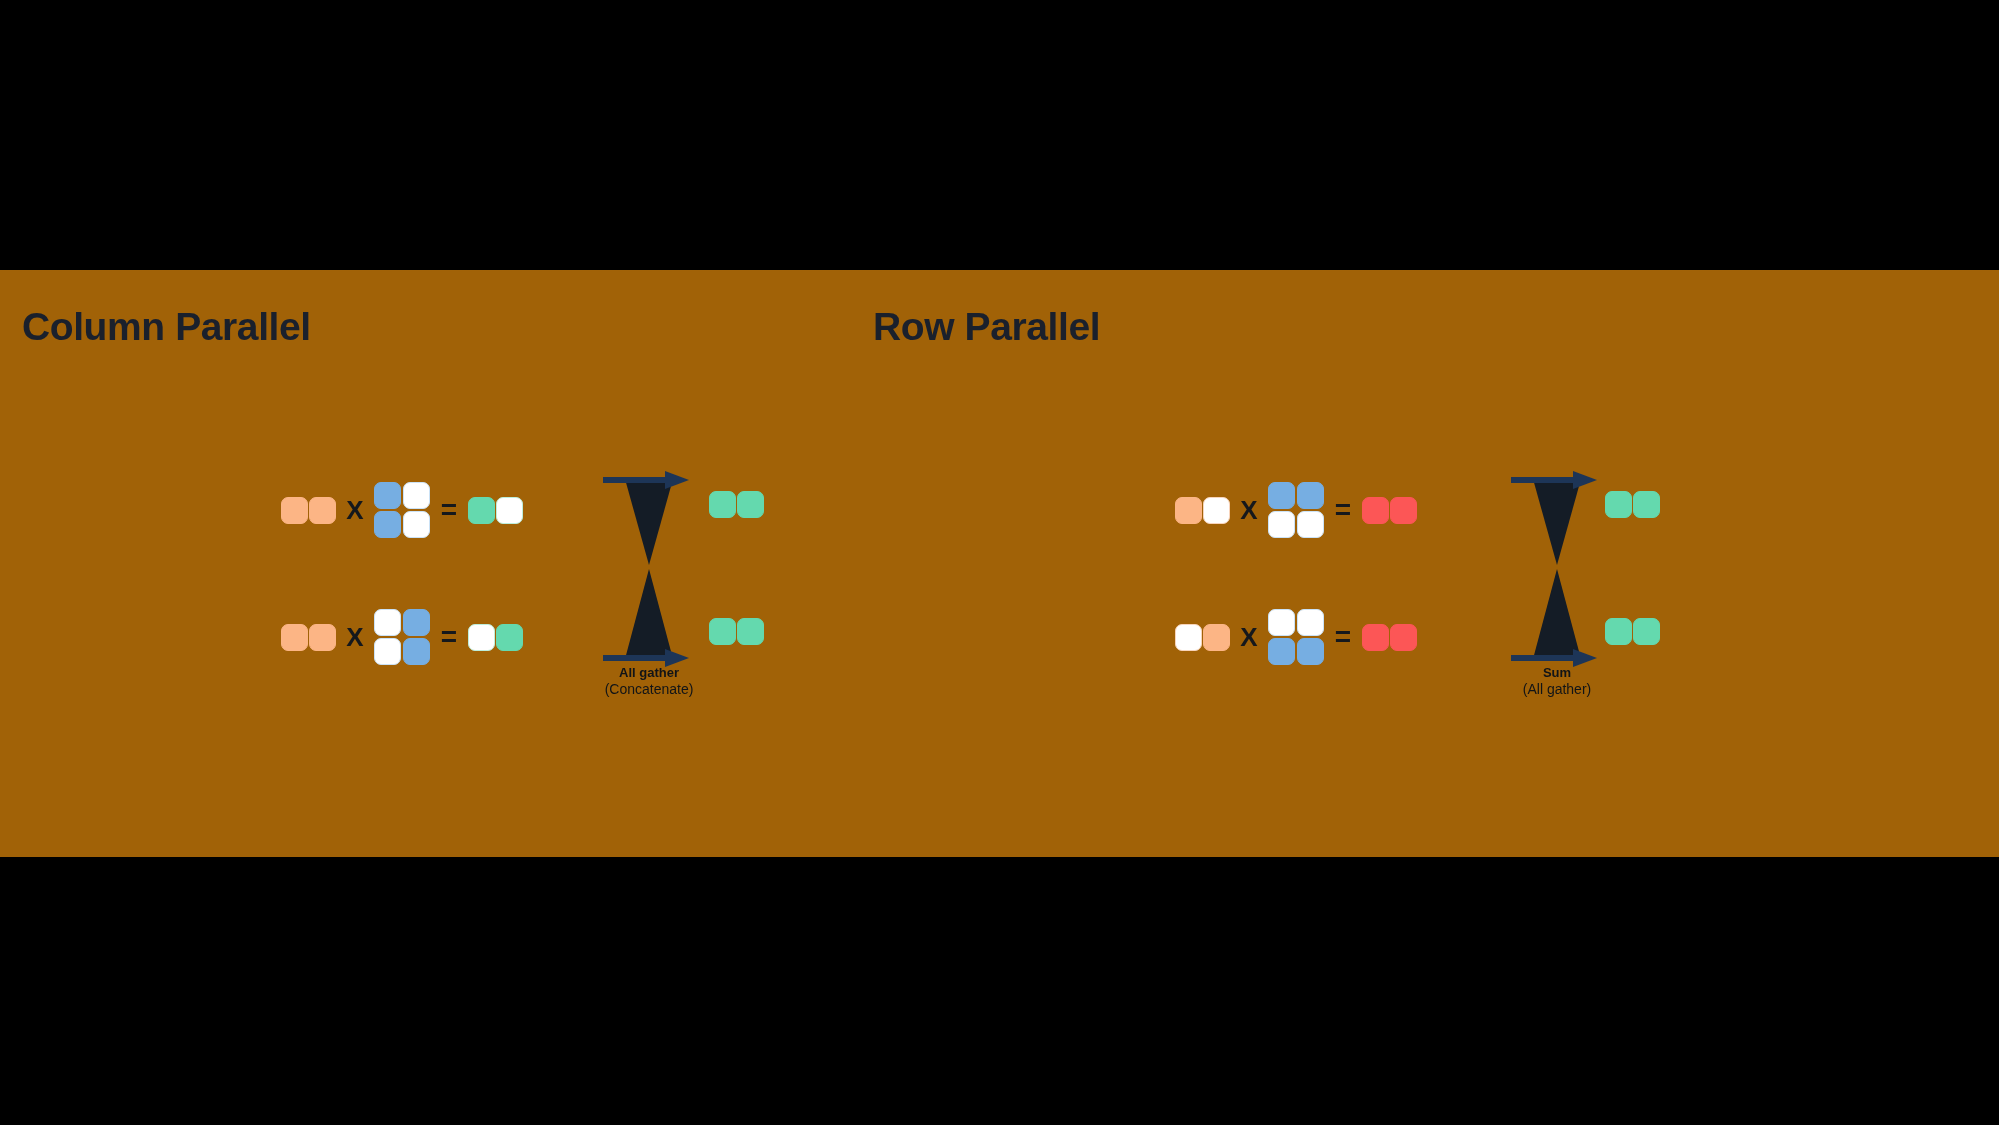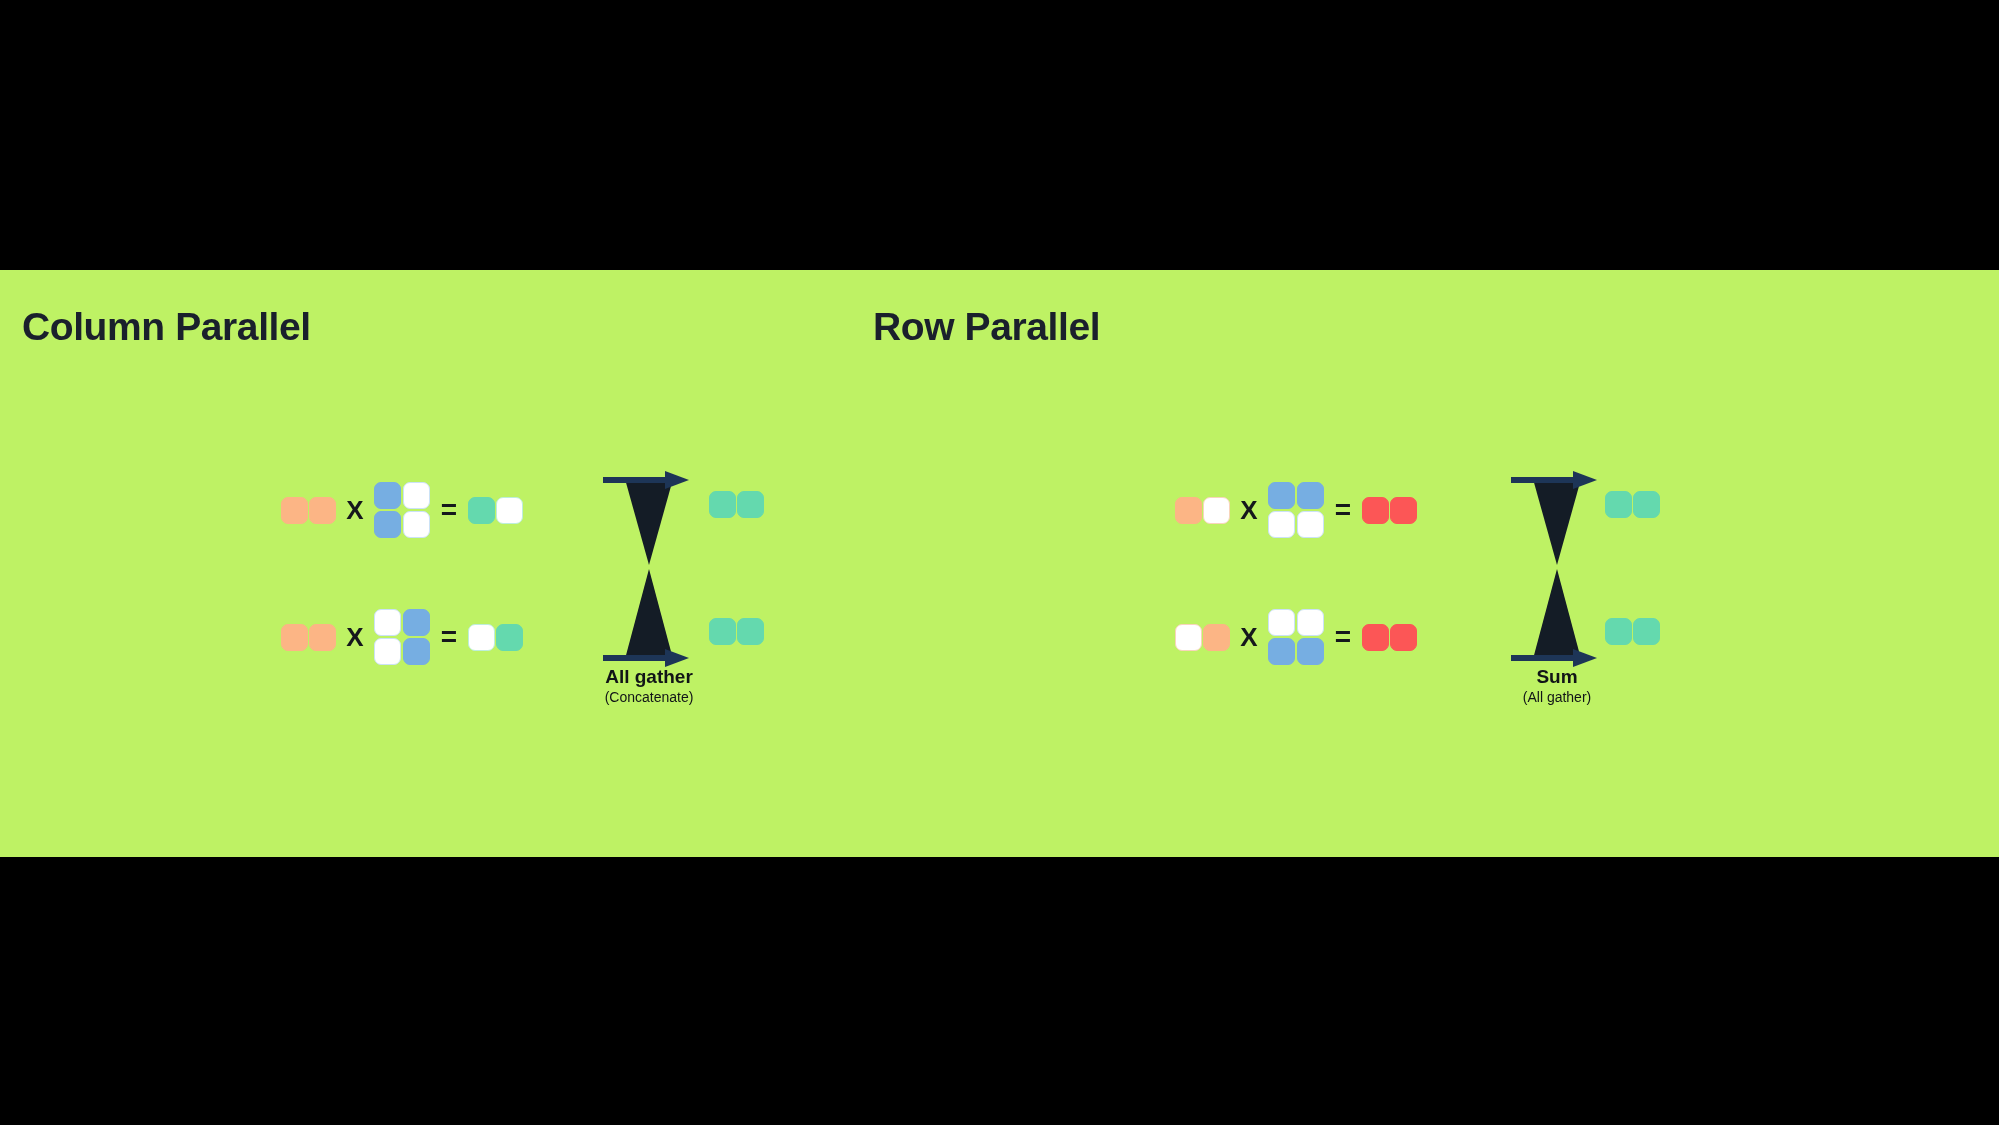--- a/index.html
+++ b/index.html
@@ -24,21 +24,21 @@
   }
   .letterbox.top    { top: 0;    height: 270px; }
   .letterbox.bottom { top: 857px; height: 268px; }
 
   .stage {
     position: absolute;
     left: 0;
     top: 270px;
     width: 1999px;
     height: 587px;
-    background: #bef264;
+    background: #a16207;
   }
 
   
   .panel-title {
     position: absolute;
     font-size: 39px;
     font-weight: bold;
     color: #1A202C;
     letter-spacing: -0.4px;
     white-space: nowrap;
@@ -119,21 +119,21 @@
   .collective-label {
     position: absolute;
     top: 196px;
     width: 200px;
     left: -54px;
     text-align: center;
     color: #111417;
   }
   .collective-label .main {
     display: block;
-    font-size: 19px;
+    font-size: 13px;
     font-weight: bold;
     line-height: 1.25;
   }
   .collective-label .sub {
     display: block;
     font-size: 14px;
     font-weight: normal;
     line-height: 1.25;
     text-align: center;
   }

